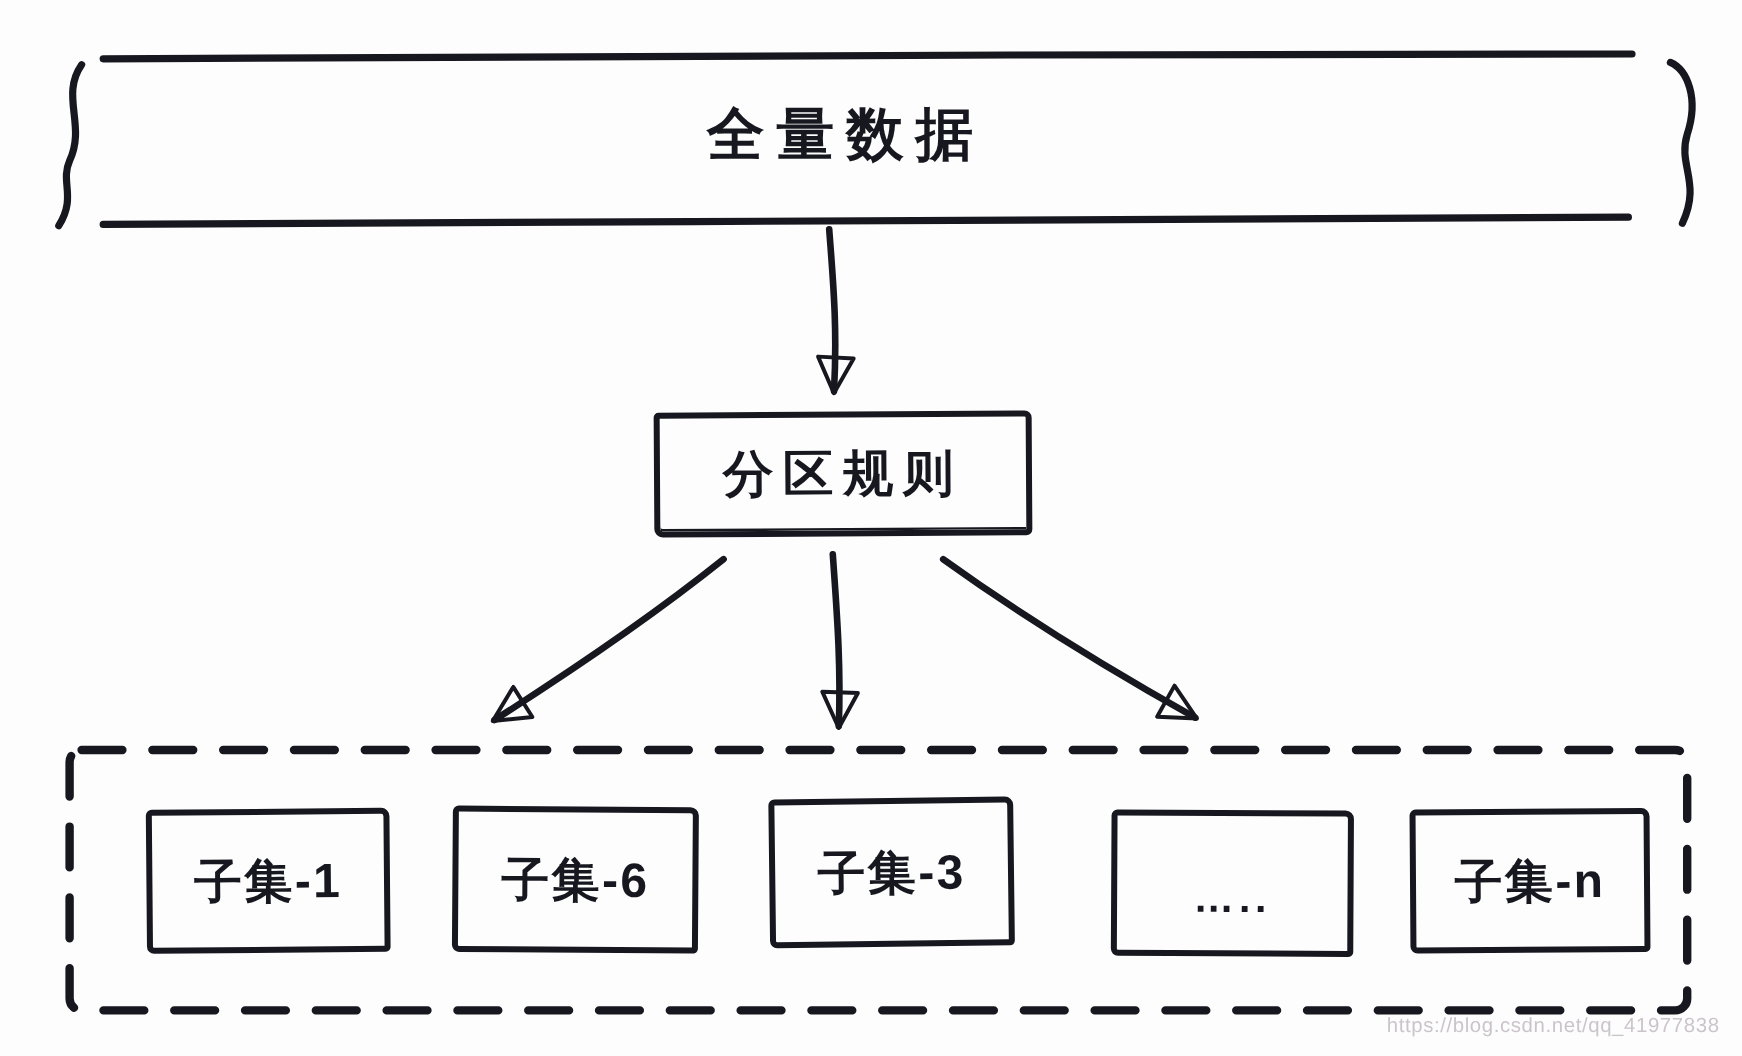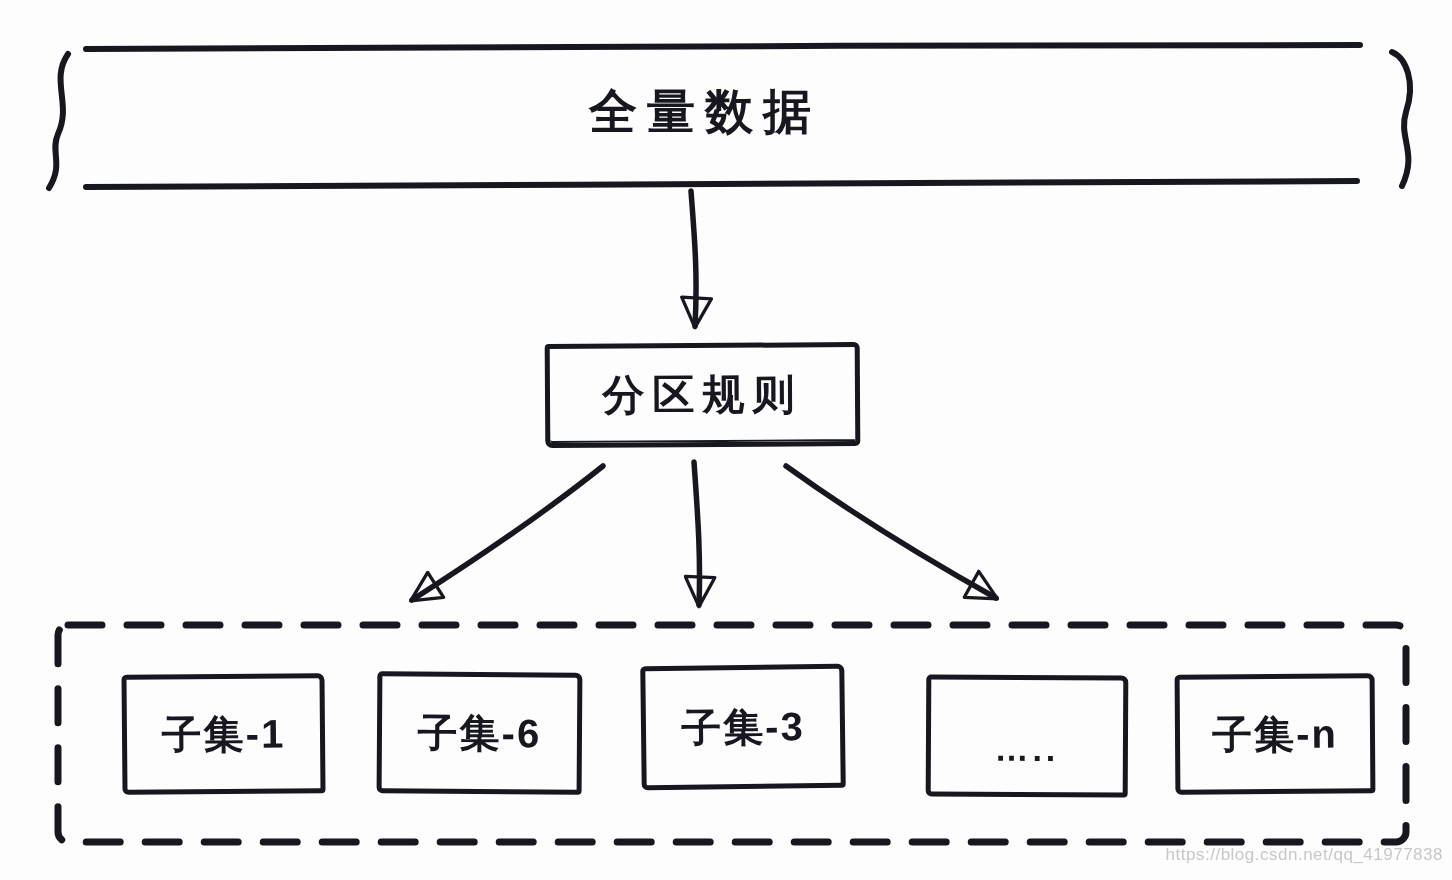--- a/index.html
+++ b/index.html
@@ -81,21 +81,21 @@
   .box-3 { left: 641px; top: 665px; width: 194px; height: 114px; transform: rotate(-0.7deg); }
   .box-4 { left: 926px; top: 675px; width: 192px; height: 112px; transform: rotate(0.3deg); }
   .box-5 { left: 1175px; top: 674px; width: 190px; height: 110px; transform: rotate(-0.4deg); }
   .box-4 .label {
     font-size: 34px;
     letter-spacing: 4px;
     padding-top: 26px;
   }
   .watermark {
     position: absolute;
-    right: 9px;
+    right: 19px;
     top: 845px;
     font-size: 17px;
     font-weight: 400;
     letter-spacing: 0.5px;
     color: var(--wm, #cbc5cb);
   }
 </style>
 </head>
 <body>
 

